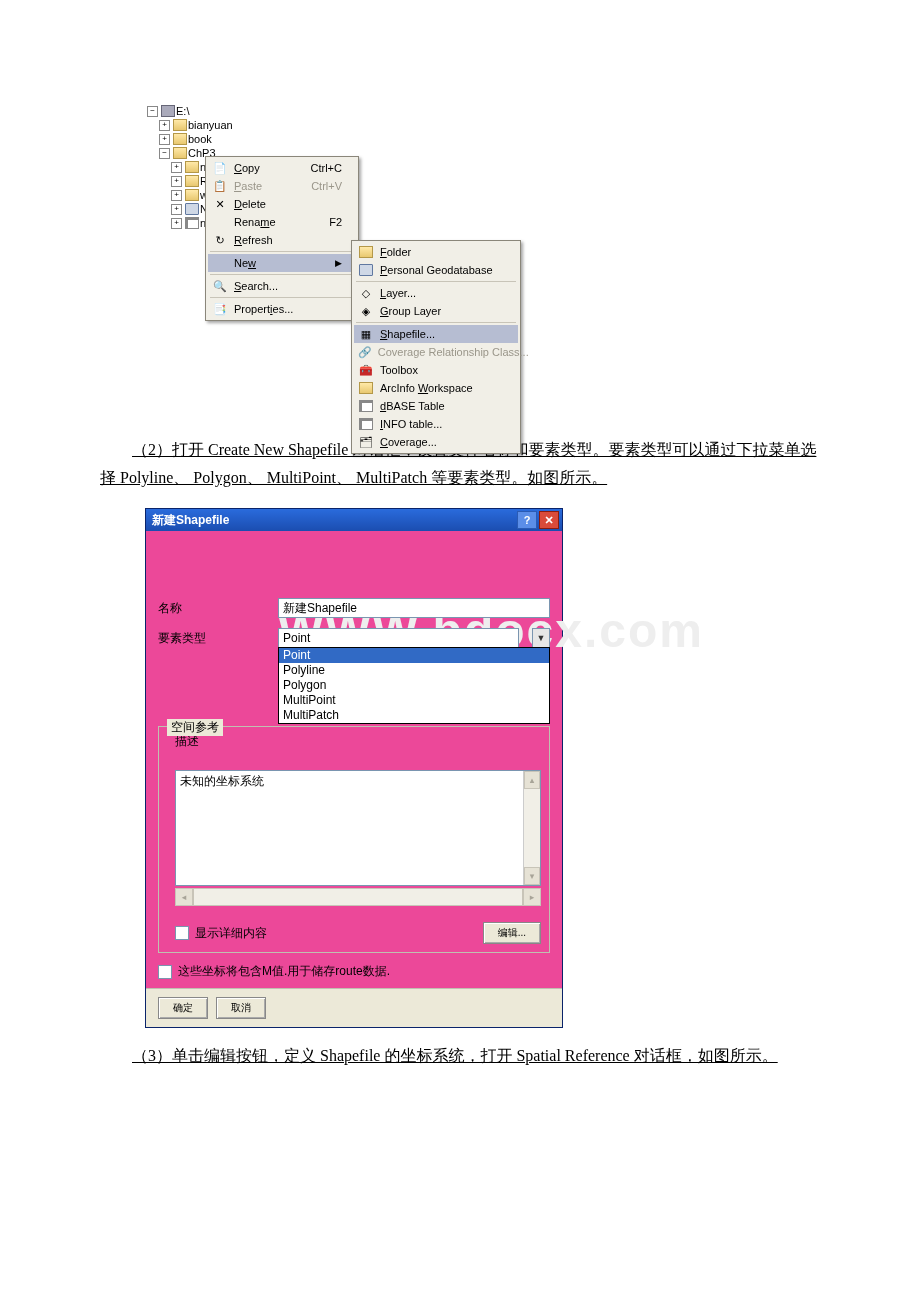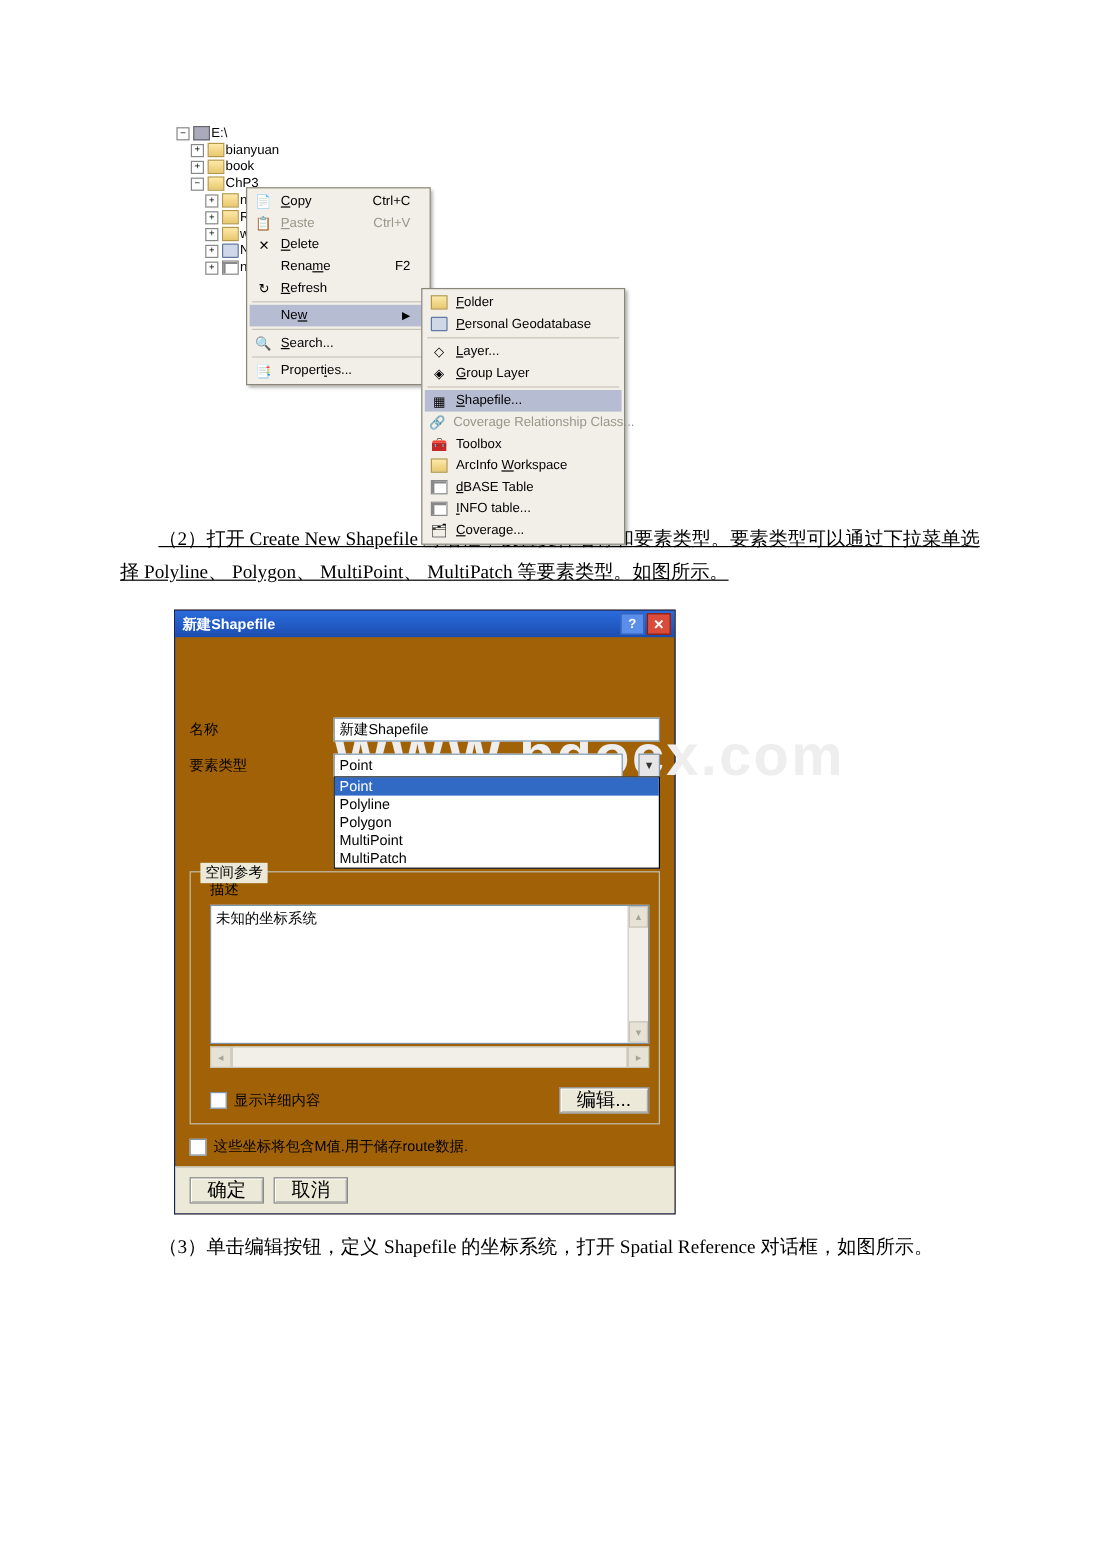--- a/index.html
+++ b/index.html
@@ -85,21 +85,21 @@
   }
 
   .dialog {
     position: relative;
     margin-top: 16px;
     margin-left: 45px;
     width: 416px;
     border: 1px solid #0a246a;
     font-family: Tahoma, "MS Sans Serif", sans-serif;
     font-size: 12px;
-    background:#a16207;
+    background:#ec4899;
   }
   .titlebar {
     display:flex; align-items:center;
     height: 22px;
     background: linear-gradient(#2a6bdc,#1b4db0);
     color:#fff;
     font-weight:bold;
     padding: 0 3px 0 6px;
   }
   .tb-btns { margin-left:auto; display:flex; gap:2px;}
@@ -149,21 +149,21 @@
     margin-top:6px;
     padding: 6px 8px 8px 16px;
     position:relative;
   }
   .fieldset .legend {
     position:absolute;
     top:-8px; left:8px;
     background:#ece9d8;
     padding:0 4px;
   }
-  .desc-row { margin-bottom:4px; }
+  .desc-row { margin-bottom:20px; }
   .sys-box {
     background:#fff;
     border:1px solid #7a95b0;
     height: 110px;
     padding:2px 4px;
     overflow:hidden;
     position:relative;
   }
   .sys-box .sbar { position:absolute; right:0; top:0; bottom:0; width:16px; background:#f1efe7; border-left:1px solid #ccc;}
   .sys-box .sb-btn { height:16px; background:#e6e2d5; border:1px solid #c8c4b8; display:flex;align-items:center;justify-content:center; font-size:9px; color:#a8a498;}
@@ -176,21 +176,21 @@
     width:12px; height:12px;
     border:1px solid #7a95b0;
     background:#fff;
   }
   .btn {
     height:22px;
     padding: 0 14px;
     background:#ece9d8;
     border:1px solid #888;
     box-shadow: inset 1px 1px 0 #fff, inset -1px -1px 0 #aaa;
-    font-size:16px;
+    font-size:10px;
     font-family: Tahoma, sans-serif;
   }
   .edit-row { display:flex; align-items:center; margin-top:16px;}
   .edit-row .btn { margin-left:auto; }
   .bottom-chks { margin-top:10px;}
   .dlg-footer {
     border-top:1px solid #c0c0b0;
     padding: 8px 12px;
     display:flex; justify-content:flex-start; gap:8px;
     background:#ece9d8;
@@ -203,21 +203,21 @@
     font-size: 48px;
     font-family: Arial, sans-serif;
     font-weight:bold;
     color: #eee;
     letter-spacing: 2px;
     z-index: 0;
     pointer-events:none;
     white-space:nowrap;
   }
   .dlg-body > * { position:relative; z-index:1;}
-  .para-after { margin-top:14px; line-height:28px; text-indent:2em;}
+  .para-after { margin-top:14px; line-height:28px; text-indent:2em;text-decoration:underline;}
   u { text-decoration: underline; }
 </style>
 </head>
 <body>
 
 <div class="page">
 
   <div class="tree-area">
     <div class="tree">
       <div class="tree-row">

